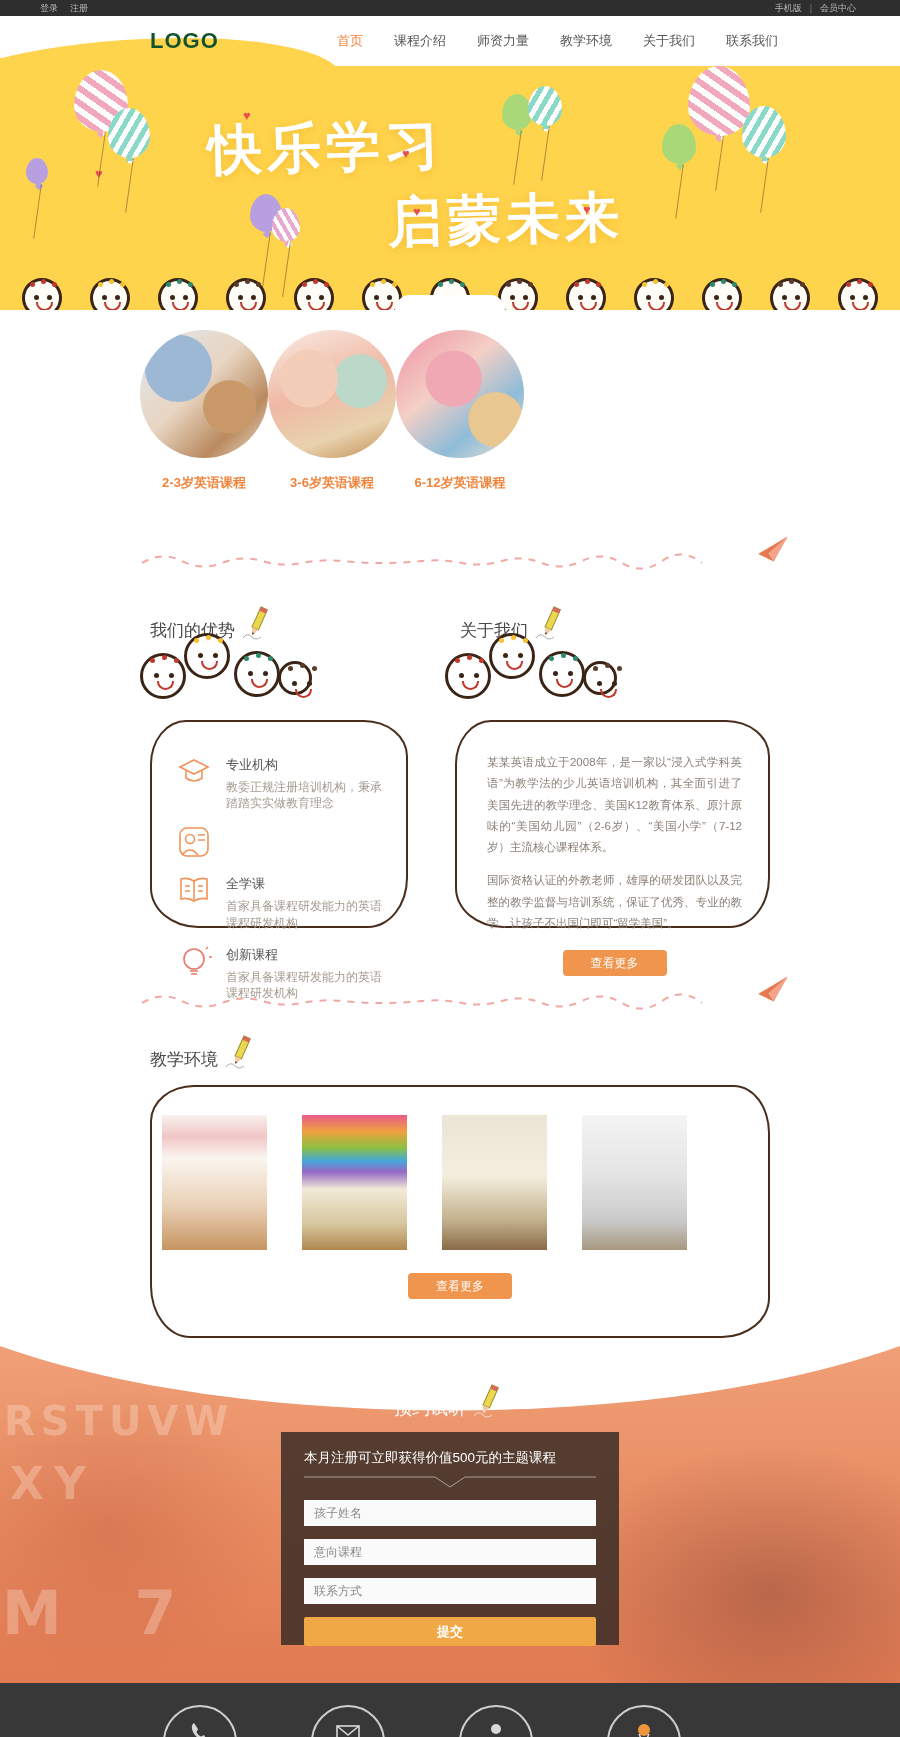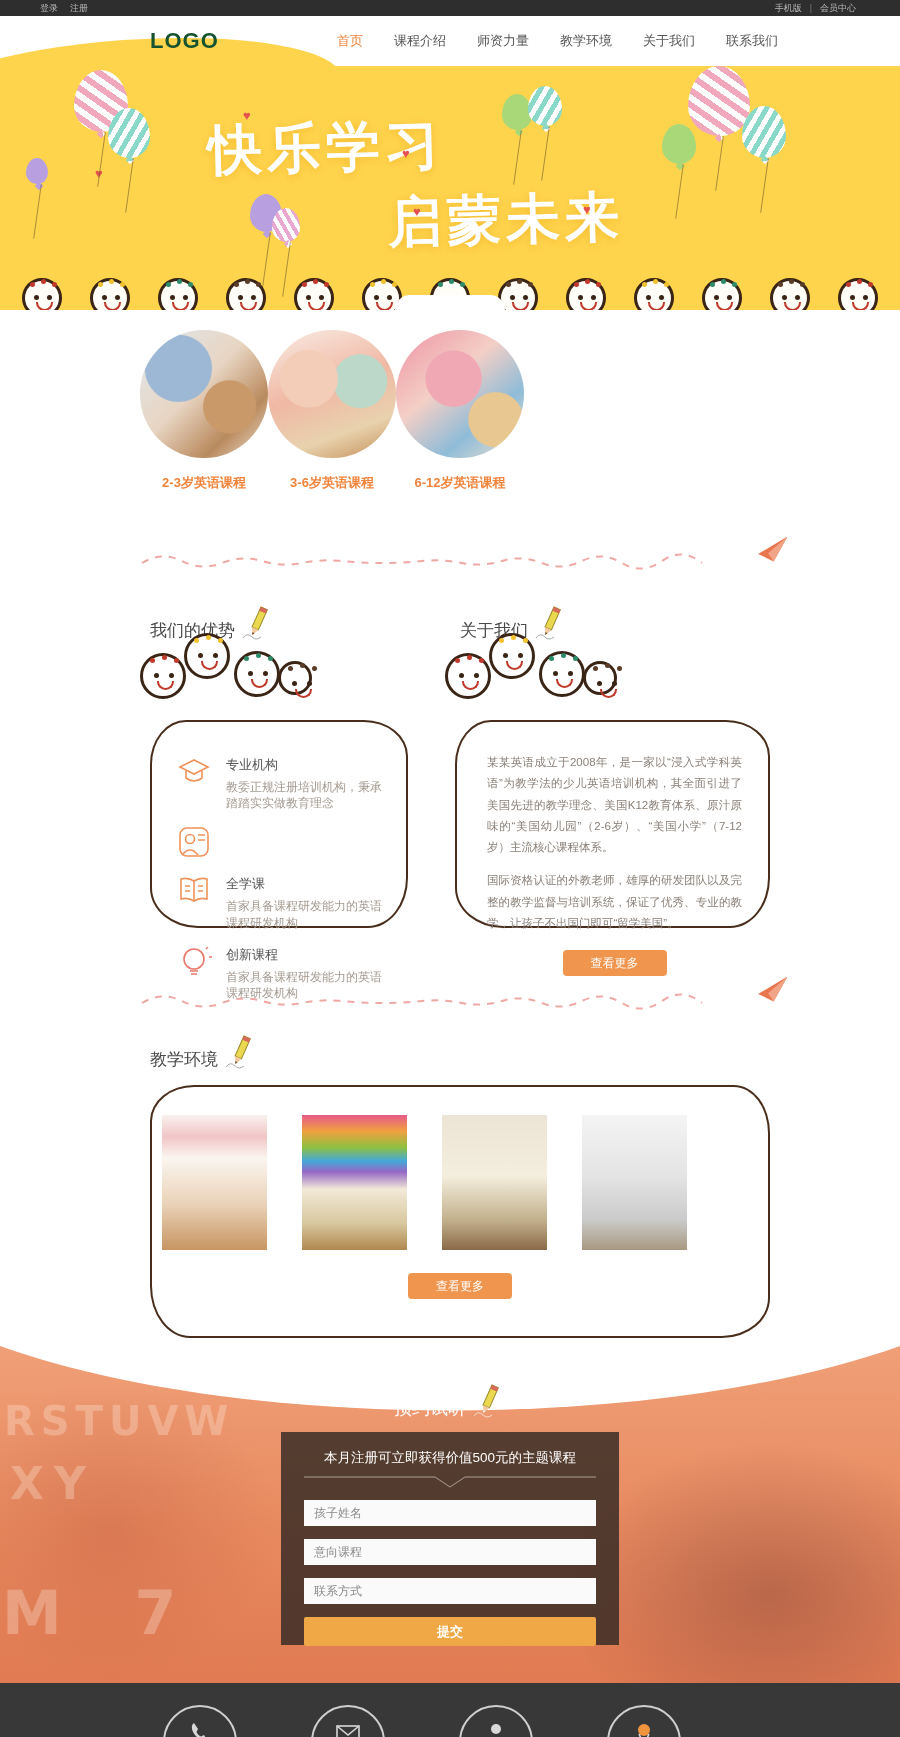--- a/index.html
+++ b/index.html
@@ -145,21 +145,21 @@
                 font-family:"DejaVu Sans",sans-serif; }
   .bg-letters.bgl1 { left:4px; top:58px;  font-size:40px; letter-spacing:6px; }
   .bg-letters.bgl2 { left:10px; top:118px; font-size:44px; letter-spacing:10px; }
   .bg-letters.bgl3 { left:2px;  top:238px; font-size:60px; letter-spacing:26px; }
   .white-wave { position:absolute; top:0; left:0; }
   .booking-heading { position:absolute; top:44px; width:900px; display:flex;
                      justify-content:center; align-items:flex-end; gap:6px;
                      font-size:18px; color:#fff; }
   .form-box { position:absolute; left:50%; transform:translateX(-50%); top:92px; width:338px;
               height:213px; background:rgba(58,45,38,.85); padding:17px 23px 0; }
-  .form-title { text-align:center; color:#fff; font-size:13.5px; margin-bottom:9px; }
+  .form-title { color:#fff; font-size:13.5px; margin-bottom:9px; }
   .notch-line { display:block; margin:0 auto 12px; }
   .form-box input { display:block; width:100%; height:26px; margin-bottom:13px; border:none;
                     background:#fafafa; font-size:12px; color:#555; padding:0 10px;
                     font-family:"Liberation Sans",sans-serif; }
   .form-box input::placeholder { color:#8a8a8a; }
   .btn-submit { display:block; width:100%; height:29px; background:#efa845; border:none;
                 color:#fff; font-size:13px; font-weight:bold; cursor:pointer; border-radius:2px; }
 
   
   .footer { position:absolute; top:1683px; left:0; width:900px; height:54px; background:#383838; }

